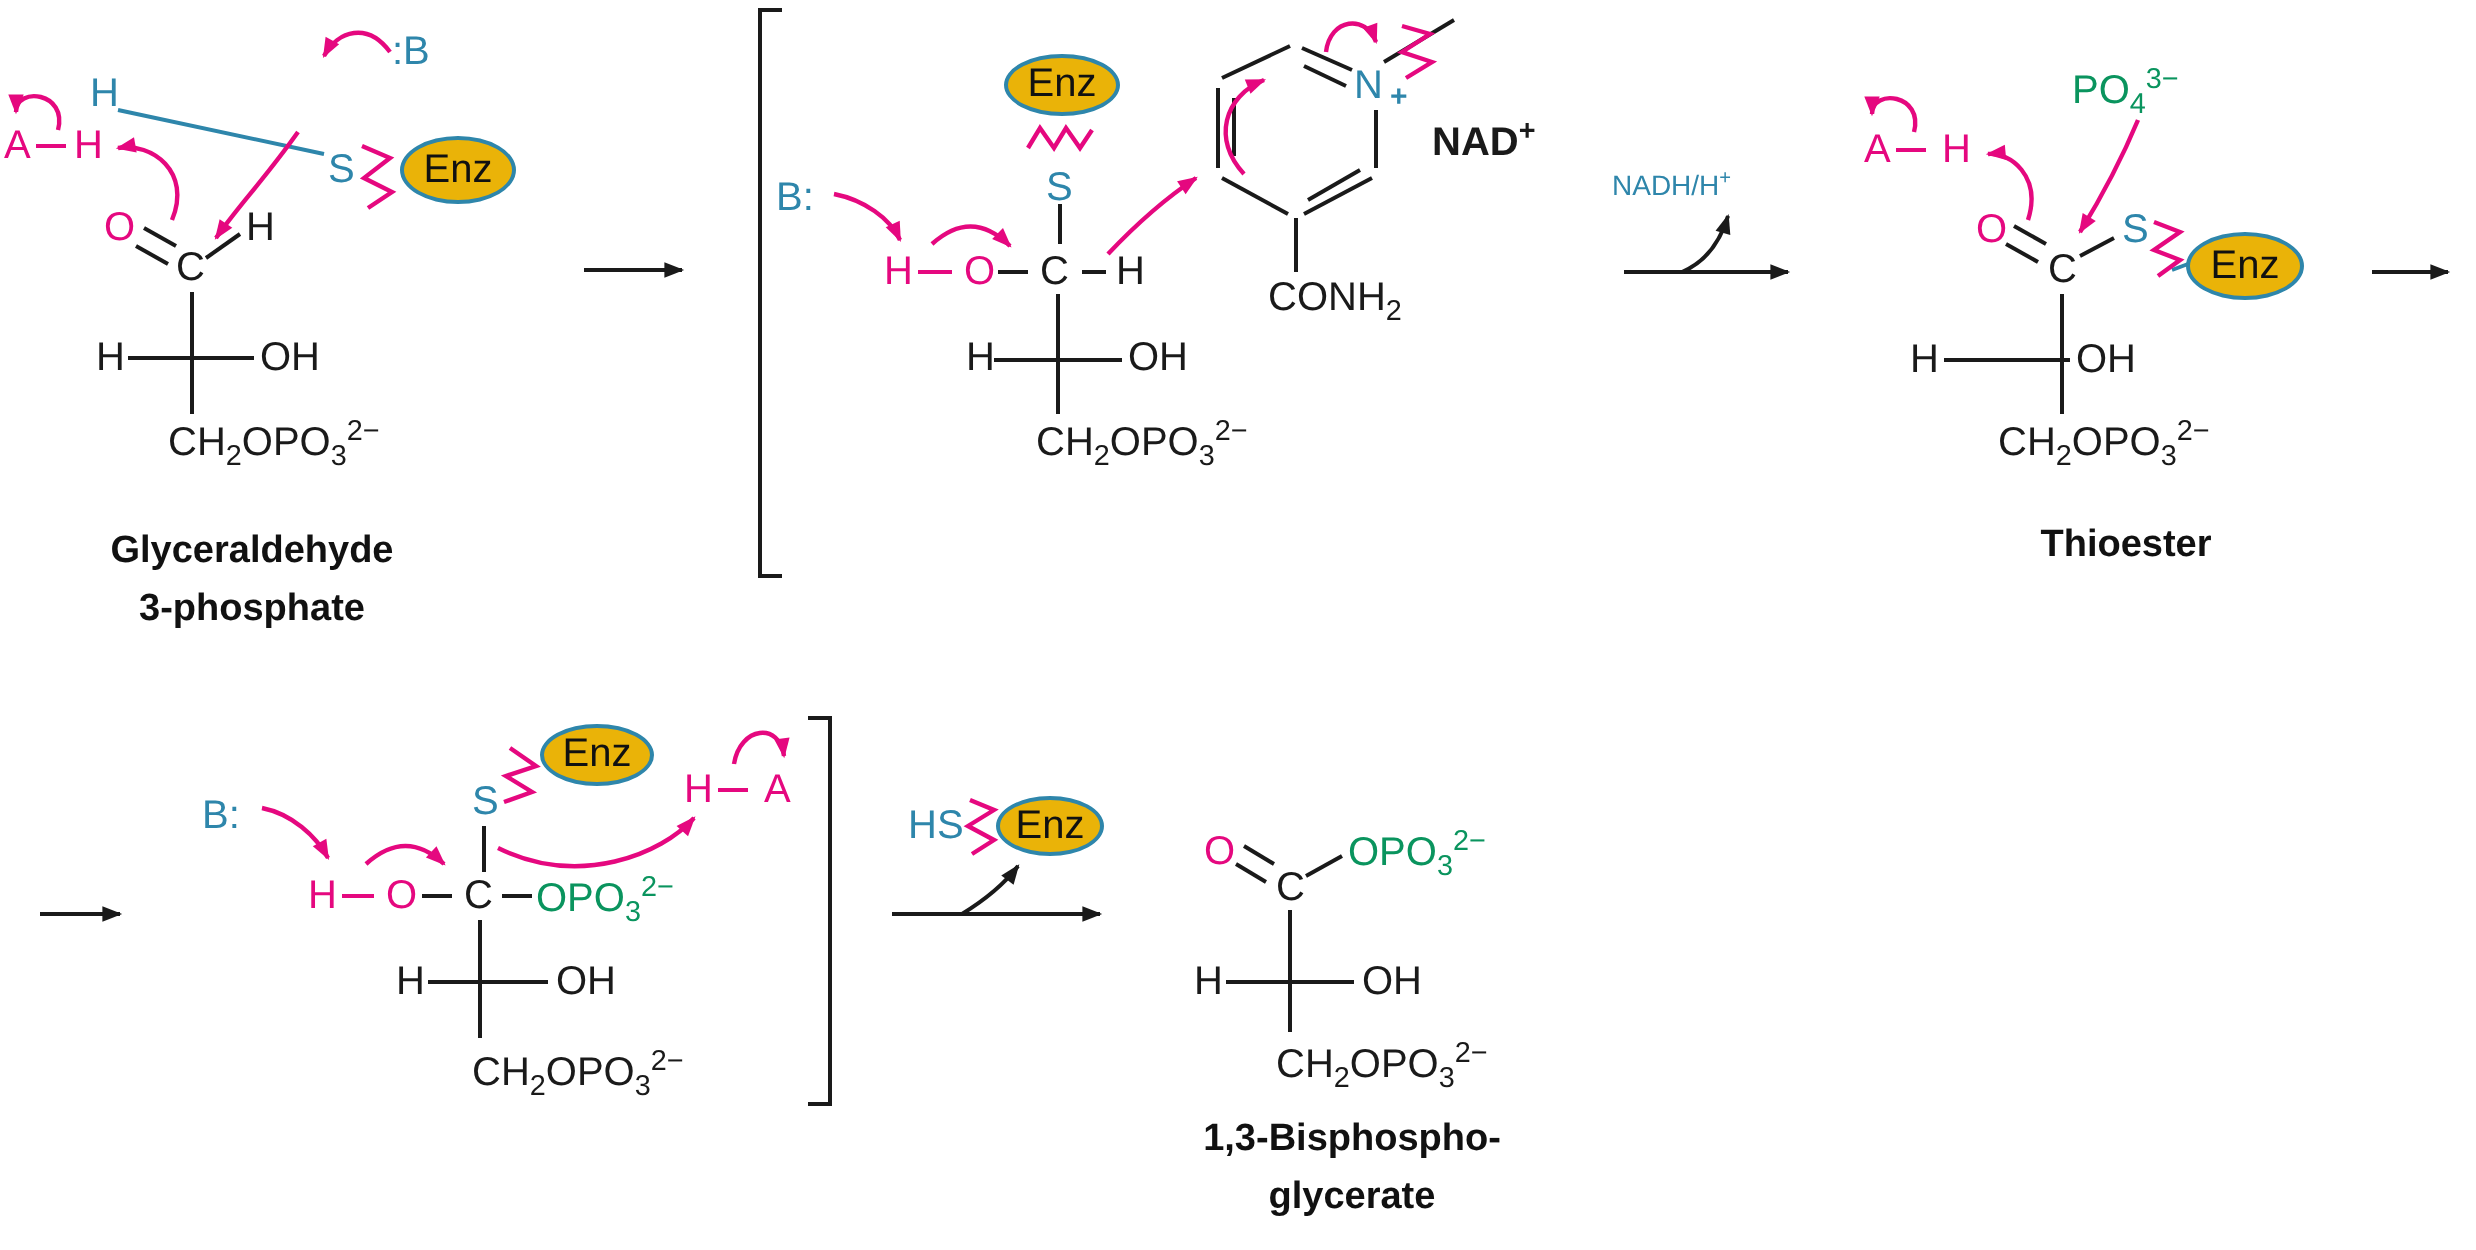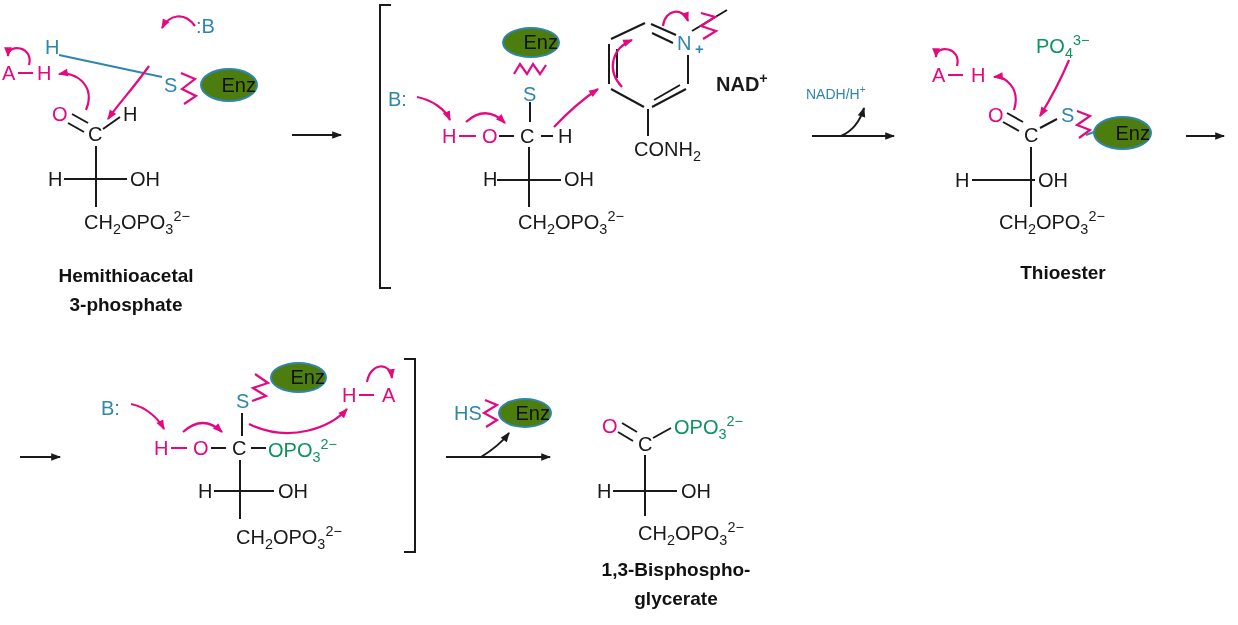--- a/index.html
+++ b/index.html
@@ -6,24 +6,24 @@
   .canvas{position:relative;width:1238px;height:625px;background:#fff;overflow:hidden;
           font-family:"Liberation Sans",sans-serif;}
   .canvas svg{position:absolute;left:0;top:0;}
   .t{position:absolute;font:20px/1.05 "Liberation Sans",sans-serif;color:#1a1a1a;white-space:nowrap;}
   .t sub{font-size:72%;}
   .t sup{font-size:72%;}
   .mag{color:#e5087f;}
   .teal{color:#2e86ab;}
   .grn{color:#0a945e;}
   .sm{font-size:15px;font-weight:700;}
-  .nad{font:700 20px/1 "Liberation Sans",sans-serif;margin-top:12px;}
+  .nad{font:700 20px/1 "Liberation Sans",sans-serif;}
   .nadh{font-size:14px;}
-  .enz{position:absolute;display:flex;align-items:center;justify-content:flex-end;
-       background:#4d7c0f;border:2px solid #2e86ab;border-radius:50%;
+  .enz{position:absolute;display:flex;align-items:center;justify-content:center;
+       background:#eab308;border:2px solid #2e86ab;border-radius:50%;
        font:20px "Liberation Sans",sans-serif;color:#111;box-sizing:border-box;}
   .lbl{position:absolute;font:700 19px/1.5 "Liberation Sans",sans-serif;color:#111;
        text-align:center;white-space:nowrap;}
 </style>
 </head>
 <body>
 
 <div class="canvas">
 
 <svg width="1238" height="625" viewBox="0 0 1238 625">
@@ -158,21 +158,21 @@
 <span class="t mag" style="left:52px;top:104px">O</span>
 <span class="t" style="left:88px;top:124px">C</span>
 <span class="t" style="left:123px;top:104px">H</span>
 <span class="t" style="left:48px;top:169px">H</span>
 <span class="t" style="left:130px;top:169px">OH</span>
 <span class="t" style="left:84px;top:209px">CH<sub>2</sub>OPO<sub>3</sub><sup>2−</sup></span>
 <div class="enz" style="left:200px;top:68px;width:58px;height:34px">
   <span>Enz</span>
 </div>
 <div class="lbl" style="left:20px;top:262px;width:212px">
-  <div>Hemithioacetal</div>
+  <div>Glyceraldehyde</div>
   <div>3-phosphate</div>
 </div>
 
 <span class="t teal" style="left:388px;top:89px">B:</span>
 <span class="t mag" style="left:442px;top:126px">H</span>
 <span class="t mag" style="left:482px;top:126px">O</span>
 <span class="t" style="left:520px;top:126px">C</span>
 <span class="t" style="left:558px;top:126px">H</span>
 <span class="t teal" style="left:523px;top:84px">S</span>
 <span class="t" style="left:483px;top:169px">H</span>

